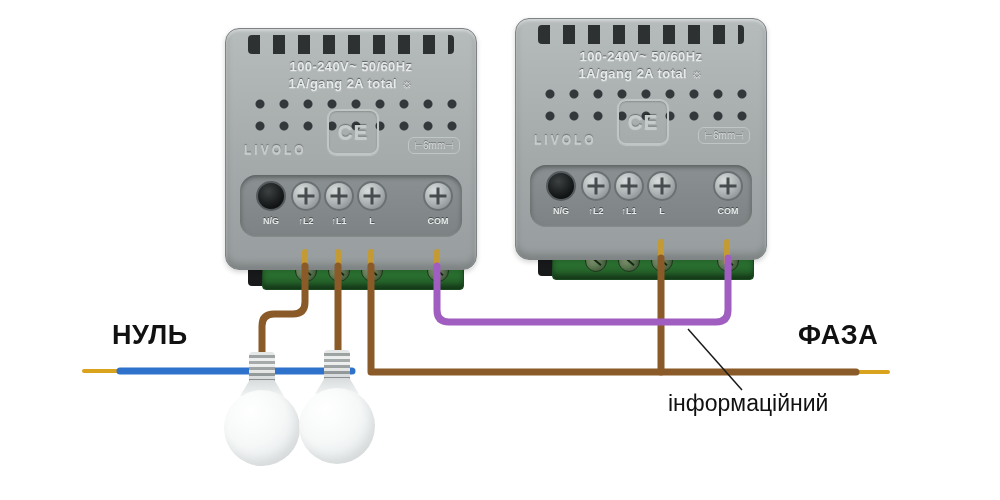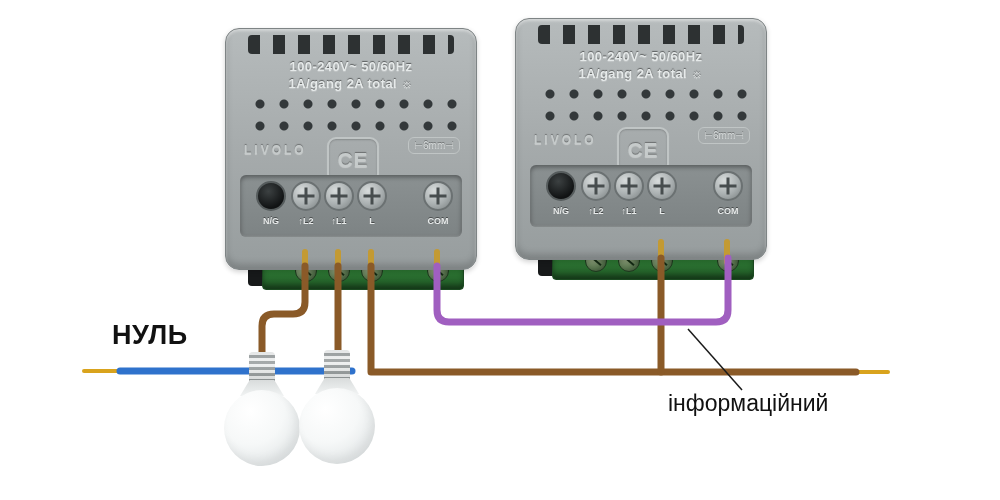--- a/index.html
+++ b/index.html
@@ -30,36 +30,36 @@
     position:absolute; left:16px; top:62px; width:218px; height:44px;
     background-image:radial-gradient(circle,#33383a 4px, rgba(0,0,0,0) 5px);
     background-size:24px 22px; background-position:6px 2px;
   }
   .brand {
     position:absolute; left:18px; top:114px;
     color:#c6cbcb; font-weight:bold; letter-spacing:3px; font-size:12px;
     text-shadow:0 1px 1px rgba(255,255,255,.4), 0 -1px 1px rgba(0,0,0,.35);
   }
   .ce {
-    position:absolute; left:101px; top:108px; width:48px; height:42px;
+    position:absolute; left:101px; top:80px; width:48px; height:42px;
     border:2px solid #c0c5c5; border-radius:9px;
     display:flex; align-items:center; justify-content:center;
     font-size:21px; font-weight:bold; color:#c6cbcb; letter-spacing:1px;
     text-shadow:0 1px 1px rgba(255,255,255,.4), 0 -1px 1px rgba(0,0,0,.35);
     box-shadow:0 1px 1px rgba(255,255,255,.3), inset 0 1px 2px rgba(0,0,0,.2);
   }
   .gauge {
     position:absolute; right:16px; top:108px;
     font-size:10px; color:#d8dcdc; border:1px solid #c0c5c5; border-radius:6px;
     padding:2px 5px; text-shadow:0 -1px 0 rgba(0,0,0,.35);
   }
   .tstrip {
     position:absolute; left:14px; top:146px; width:222px; height:62px;
     background:linear-gradient(180deg,#8b9192,#7d8384);
-    border-radius:6px;
+    border-radius:16px;
     box-shadow:inset 0 2px 5px rgba(0,0,0,.4), inset 0 -1px 2px rgba(255,255,255,.18);
   }
   .screw {
     position:absolute; top:6px; width:30px; height:30px; border-radius:50%;
     transform:translateX(-50%);
     background:radial-gradient(circle at 35% 30%,#d8dcdc,#a9afb0 55%,#7b8182);
     border:2px solid #6b7172; box-sizing:border-box;
   }
   .screw::before,.screw::after { content:""; position:absolute; background:#474d4e; left:50%; top:50%; }
   .screw::before { width:17px; height:3px; transform:translate(-50%,-50%); }
@@ -222,15 +222,16 @@
     <div class="neck" style="left:240px; top:380px; position:absolute;"></div>
     <div class="globe" style="left:224px; top:390px; position:absolute;"></div>
   </div>
   <div>
     <div class="cap" style="left:324px; top:350px; position:absolute;"></div>
     <div class="neck" style="left:315px; top:378px; position:absolute;"></div>
     <div class="globe" style="left:299px; top:388px; position:absolute;"></div>
   </div>
 
   <div class="big-label" style="left:112px; top:320px;">НУЛЬ</div>
+  <div class="big-label" style="left:798px; top:320px;">ФАЗА</div>
   <div class="info-label" style="left:668px; top:390px;text-align:center;">інформаційний</div>
 
 </div>
 
 </body></html>

